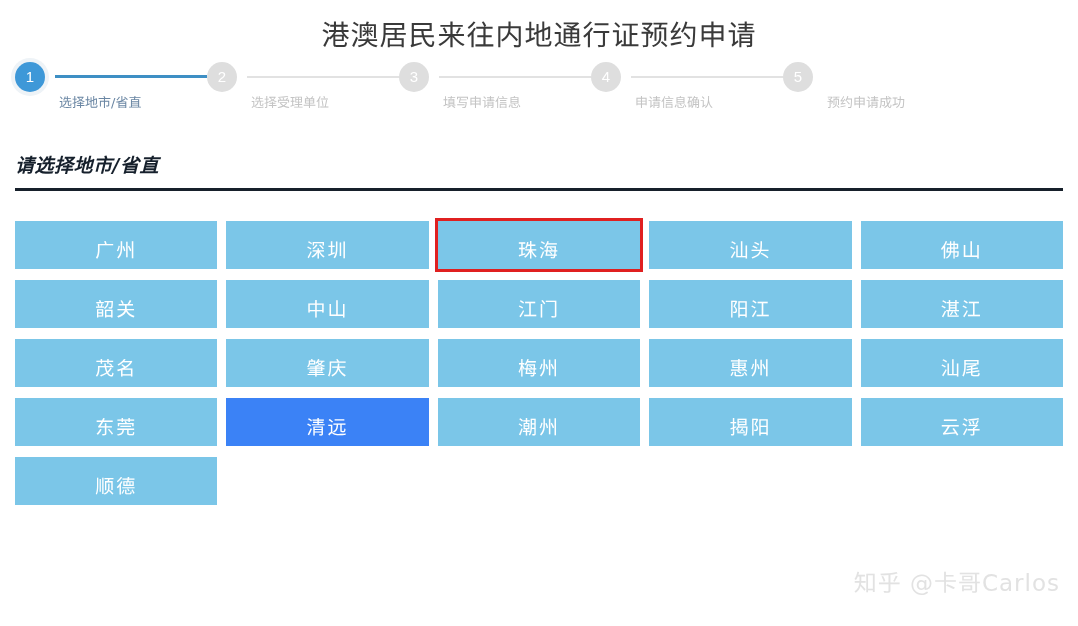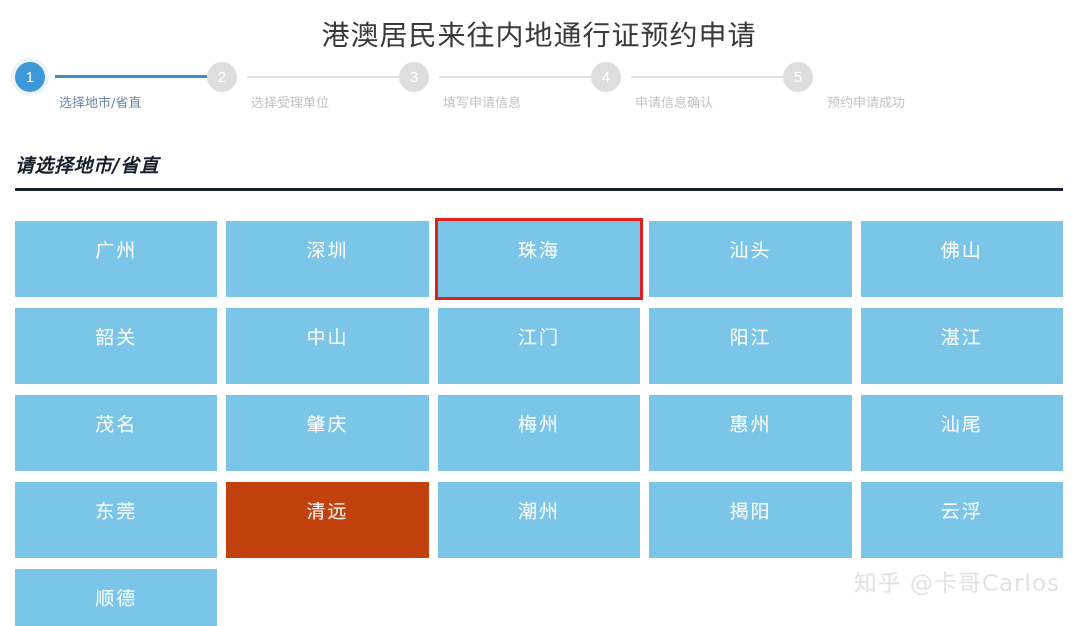--- a/index.html
+++ b/index.html
@@ -110,31 +110,31 @@
   .city-grid {
     margin: 30px 15px 0 15px;
     display: grid;
     grid-template-columns: repeat(5, 1fr);
     column-gap: 9px;
     row-gap: 11px;
   }
   .city-tile {
     background: #7bc6e8;
     color: #ffffff;
-    height: 76px;
+    height: 48px;
     line-height: 59px;
     text-align: center;
     font-size: 19px;
     letter-spacing: 2px;
     position: relative;
     box-sizing: border-box;
     user-select: none;
   }
   .city-tile.selected {
-    background: #c2410c;
+    background: #3b82f6;
   }
   .city-tile.annotated::after {
     content: "";
     position: absolute;
     left: -3px;
     top: -3px;
     right: -3px;
     bottom: -3px;
     border: 3px solid #e02020;
     pointer-events: none;

